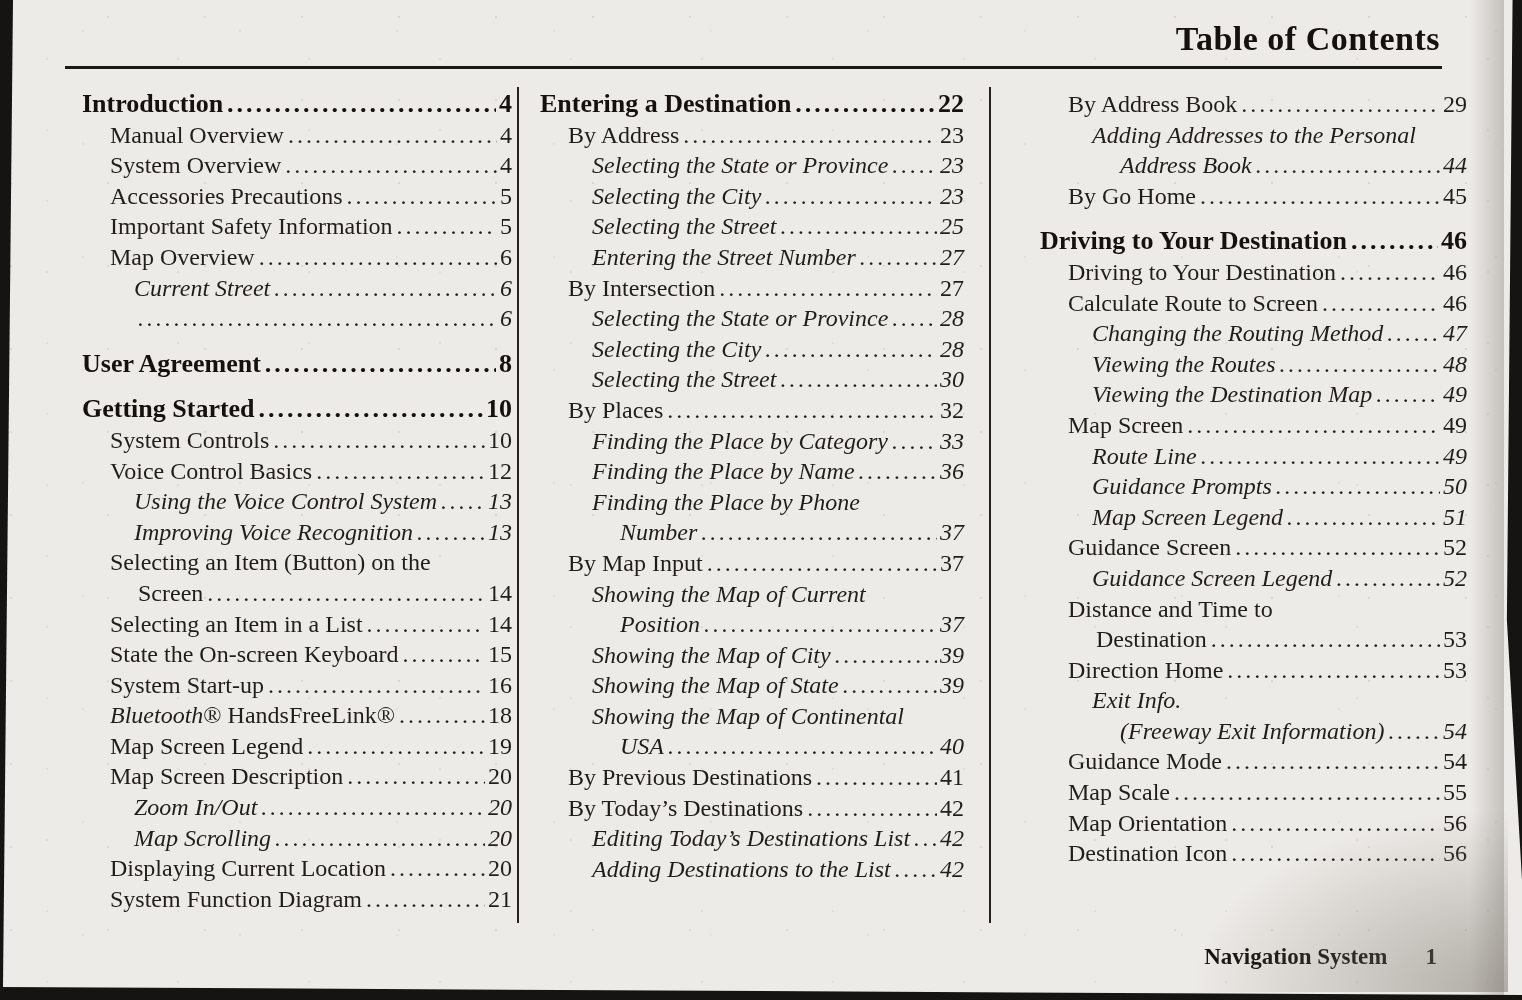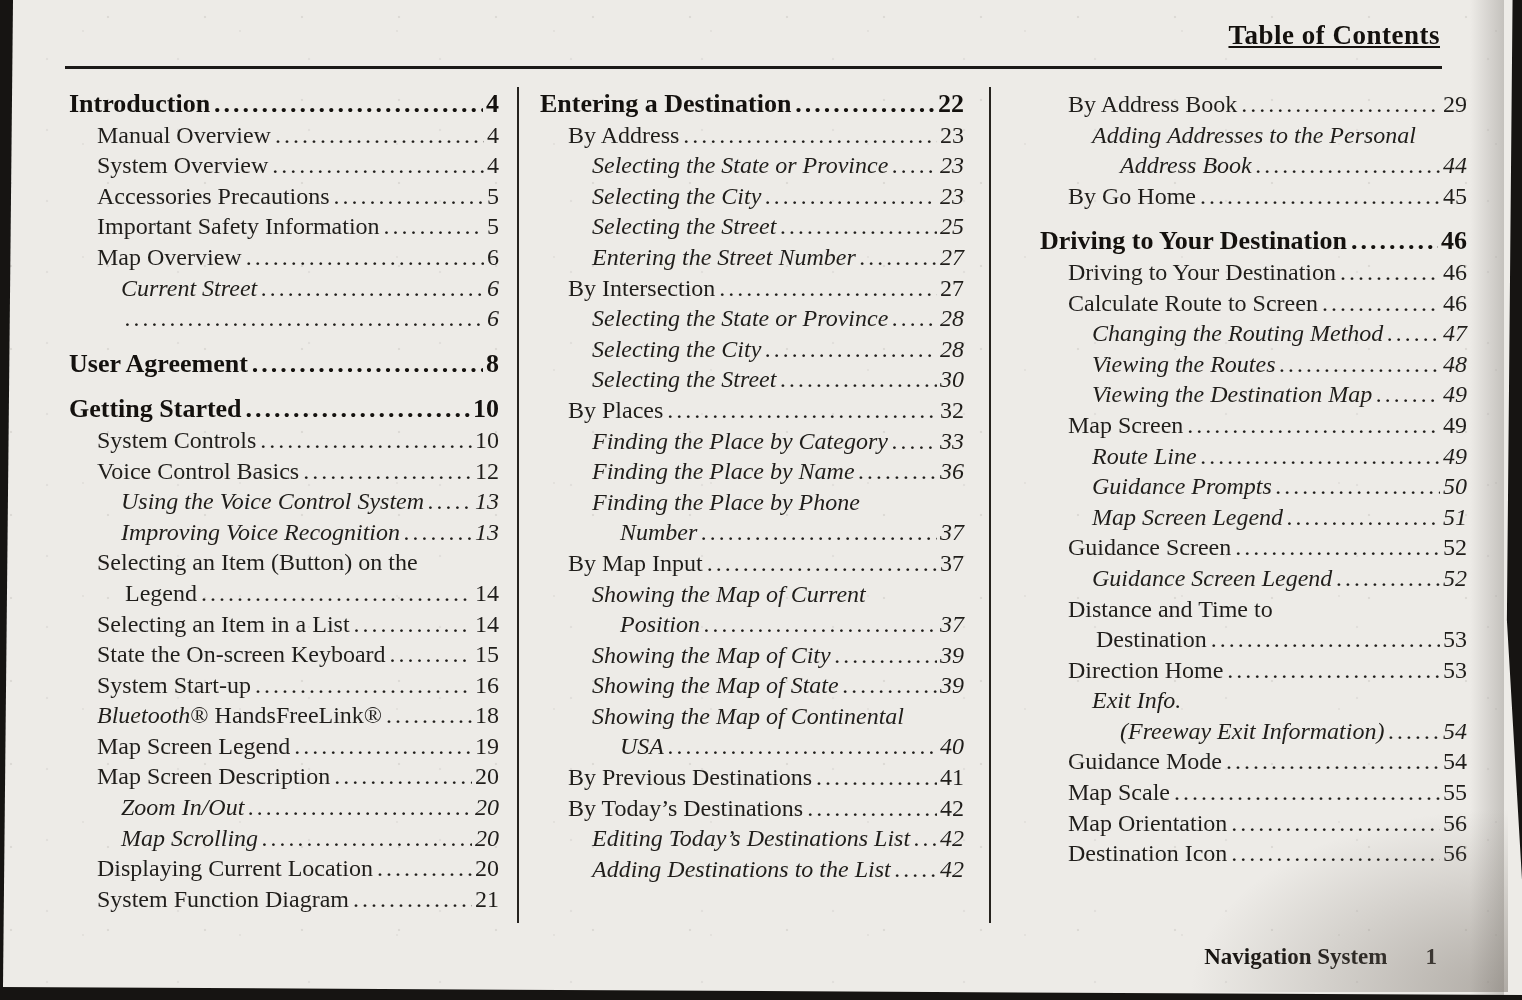--- a/index.html
+++ b/index.html
@@ -25,26 +25,26 @@
     clip-path:polygon(0 0,100% 0,100% 100%,100% 88%,28% 62%,55% 0);}
   .edge-bottom{position:absolute;left:0;bottom:0;width:1522px;height:13px;background:#161412;
     clip-path:polygon(0 0,100% 62%,100% 100%,0 100%);}
   .shade-right{position:absolute;right:18px;top:0;width:34px;height:1000px;
     background:linear-gradient(to right,rgba(90,85,80,0) ,rgba(90,85,80,0.28));}
   .curl{position:absolute;right:14px;bottom:8px;width:330px;height:190px;
     background:radial-gradient(ellipse at 100% 100%,rgba(125,118,110,0.55),rgba(125,118,110,0.18) 45%,transparent 68%);}
   
   .title{
     position:absolute;top:20px;right:82px;margin:0;
-    font-size:27px;font-weight:bold;letter-spacing:0.5px;color:#14110e;text-decoration:underline;
+    font-size:34px;font-weight:bold;letter-spacing:0.5px;color:#14110e;
   }
   .rule{position:absolute;left:65px;top:66px;width:1377px;height:3px;background:#1c1a18;}
   
   .col{position:absolute;top:89px;}
-  .col1{left:69px;width:430px;}
+  .col1{left:82px;width:430px;}
   .col2{left:540px;width:424px;}
   .col3{left:1012px;width:427px;margin-left:28px;}
   .vdiv{position:absolute;top:87px;height:836px;width:2px;background:#26231f;}
   .d1{left:517px;}
   .d2{left:989px;}
   
   .row{display:flex;align-items:baseline;line-height:30.6px;font-size:24px;white-space:nowrap;}
   .row .label{white-space:nowrap;}
   .s-h{font-weight:bold;font-size:26px;color:#14110e;}
   .s-e{padding-left:28px;}
@@ -141,21 +141,21 @@
       </div>
       <div class="row s-i">
         <span class="label">Improving Voice Recognition</span>
         <span class="dots"></span>
         <span class="page-num">13</span>
       </div>
       <div class="row s-e">
         <span class="label">Selecting an Item (Button) on the</span>
       </div>
       <div class="row s-e cont">
-        <span class="label">Legend</span>
+        <span class="label">Screen</span>
         <span class="dots"></span>
         <span class="page-num">14</span>
       </div>
       <div class="row s-e">
         <span class="label">Selecting an Item in a List</span>
         <span class="dots"></span>
         <span class="page-num">14</span>
       </div>
       <div class="row s-e">
         <span class="label">State the On-screen Keyboard</span>

